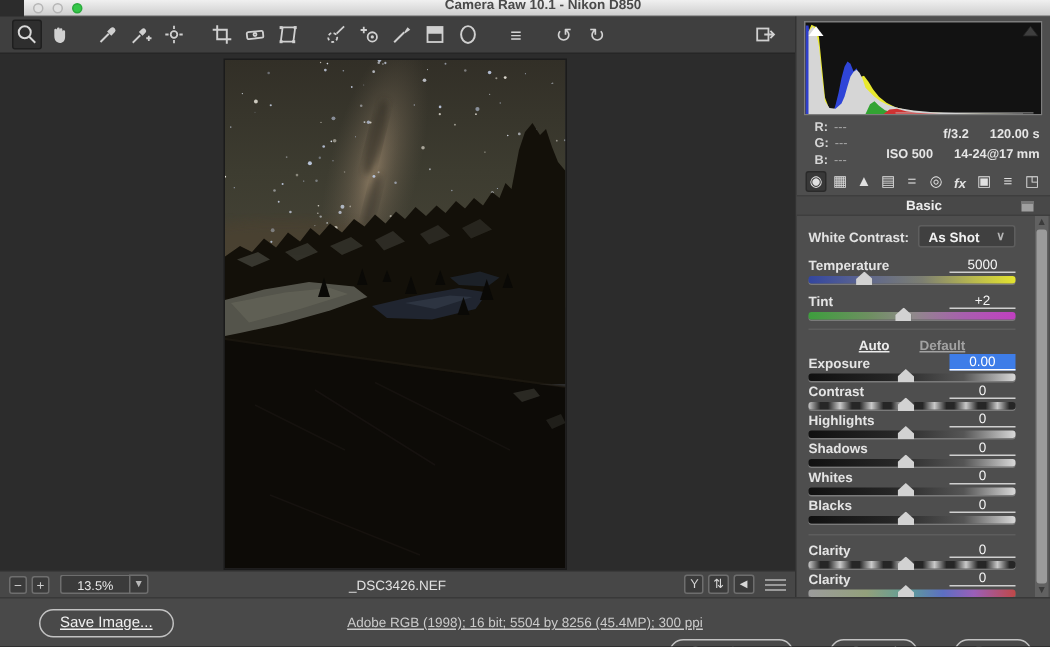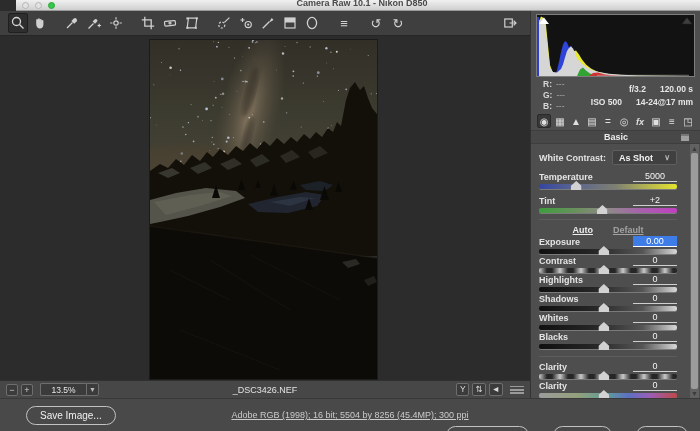--- a/index.html
+++ b/index.html
@@ -101,21 +101,21 @@
     display:flex;justify-content:center;gap:20px;font-size:9px;font-weight:700;}
   .autolink{color:#ececec;text-decoration:underline;}
   .deflink{color:#a2a2a2;text-decoration:underline;}
   .srow.break{border-top:1px solid #5d5d5d;margin-top:7px;padding-top:4px;}
 
   
   .footer{position:absolute;left:0;top:398px;width:700px;height:33px;background:#494949;
     border-top:1px solid #393939;display:flex;align-items:center;padding:0 12px;}
   .pill{border:1px solid #c2c2c2;border-radius:11px;color:#f0f0f0;font-size:10px;
     padding:3px 13px;background:transparent;white-space:nowrap;}
-  .savepill{margin-left:14px;}
+  .savepill{margin-left:14px;text-decoration:underline;}
   .wflink{position:absolute;left:50%;transform:translateX(-50%);font-size:9px;color:#cbcbcb;
     text-decoration:underline;white-space:nowrap;}
   .fright{margin-left:auto;display:flex;align-items:center;}
   .fright .pill{margin-left:24px;margin-top:40px;}
 </style>
 </head>
 <body>
 
 <div class="stage">
 

